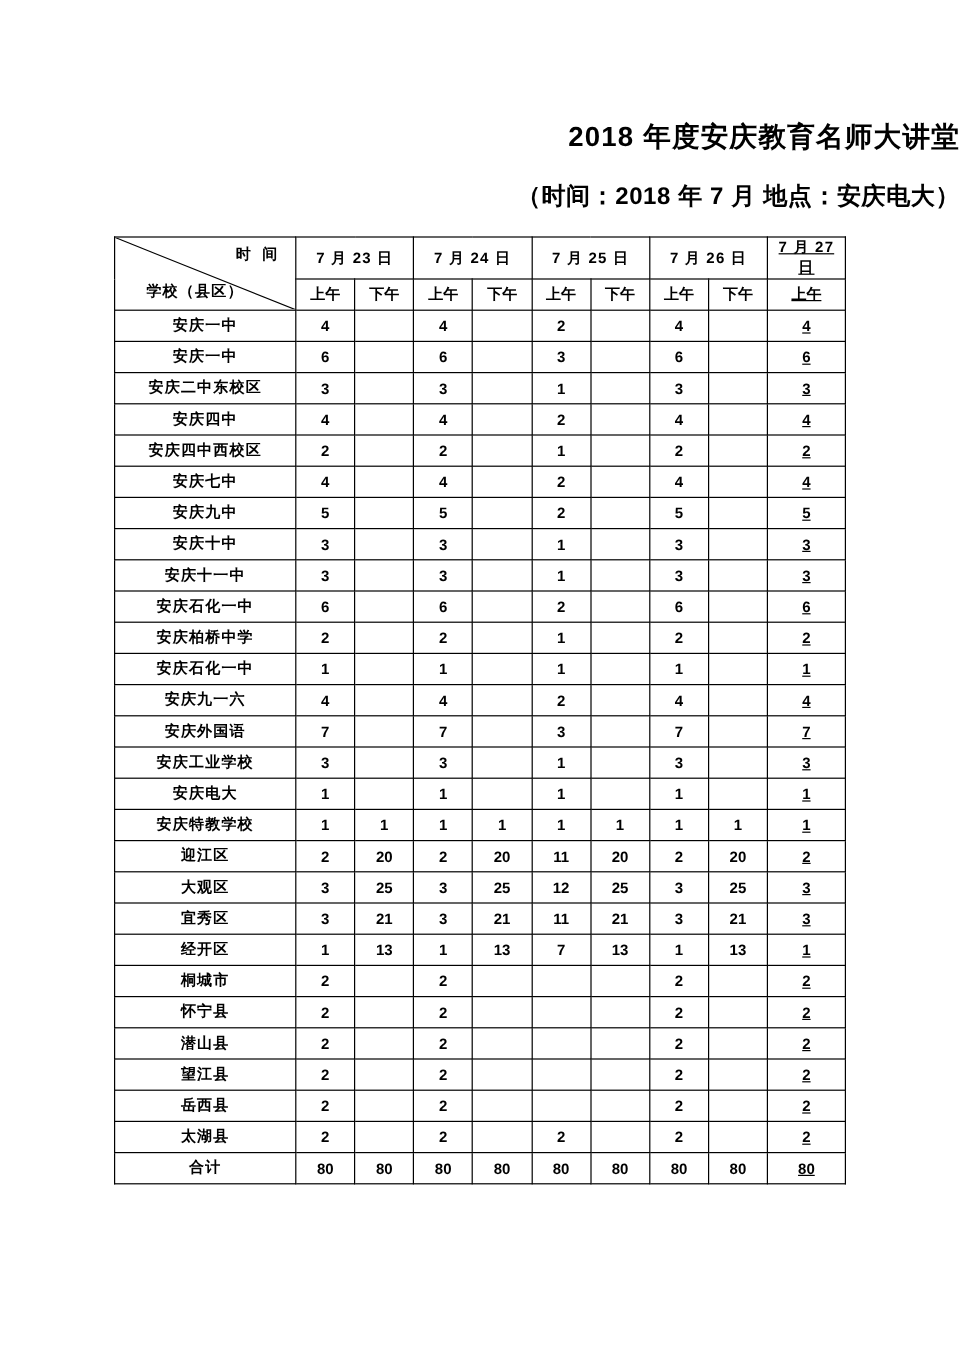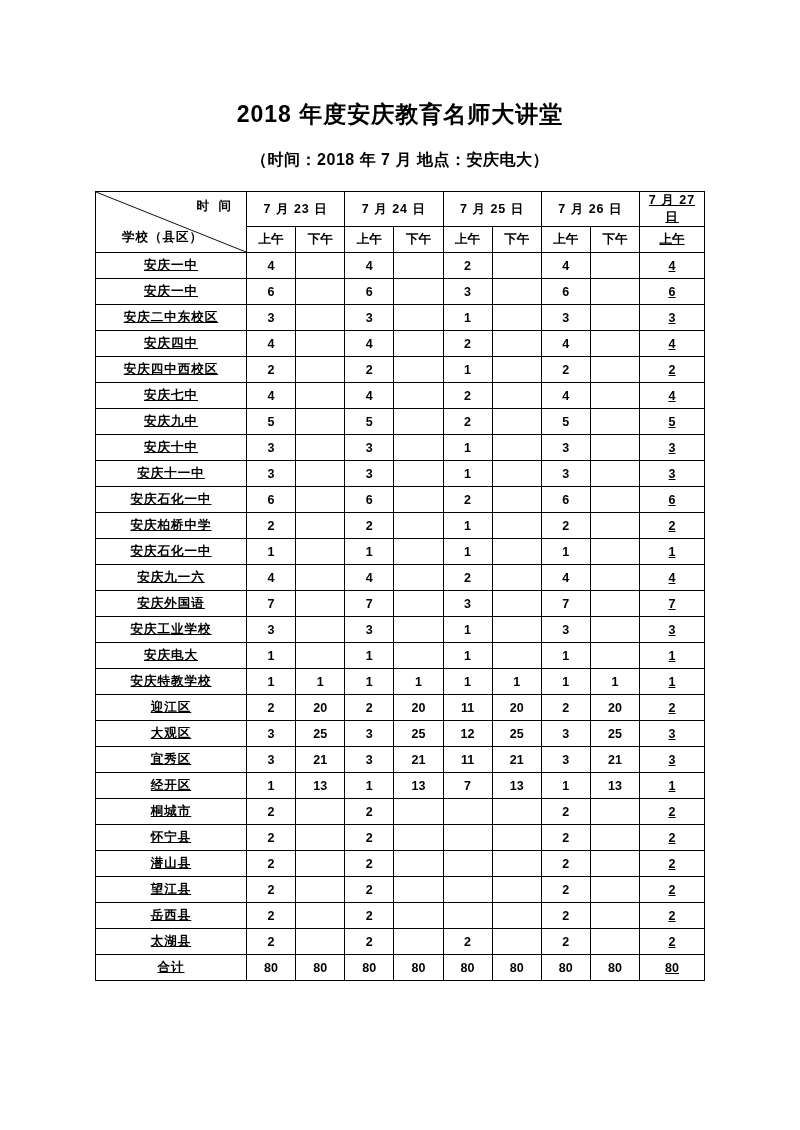--- a/index.html
+++ b/index.html
@@ -16,32 +16,32 @@
     overflow: hidden;
   }
   .page {
     width: 800px;
     height: 1130px;
     position: relative;
     box-sizing: border-box;
     padding: 0;
   }
   .titles {
-    text-align: center;
+    text-align: right;
     margin-top: 92px;
   }
   .title-line {
     font-size: 23px;
     font-weight: bold;
     letter-spacing: 1px;
     line-height: 44px;
     font-family: "Liberation Sans", "DejaVu Sans", sans-serif;
   }
   .subtitle-line {
-    font-size: 16px;
+    font-size: 20px;
     font-weight: bold;
     margin-top: 14px;
     letter-spacing: 0.5px;
     font-family: "Liberation Sans", "DejaVu Sans", sans-serif;
   }
   .table-wrap {
     margin: 20px auto 0 auto;
     width: 610px;
   }
   table.alloc {
@@ -96,21 +96,20 @@
     font-size: 13px;
     letter-spacing: 1px;
   }
   .ampm-head {
     height: 34px;
     font-size: 12.5px;
   }
   .school-name {
     font-size: 12.5px;
     letter-spacing: 1px;
-    text-decoration: underline;
   }
   .total-row td {
     font-size: 12.5px;
   }
 </style>
 </head>
 <body>
 
 <div class="page">
 

